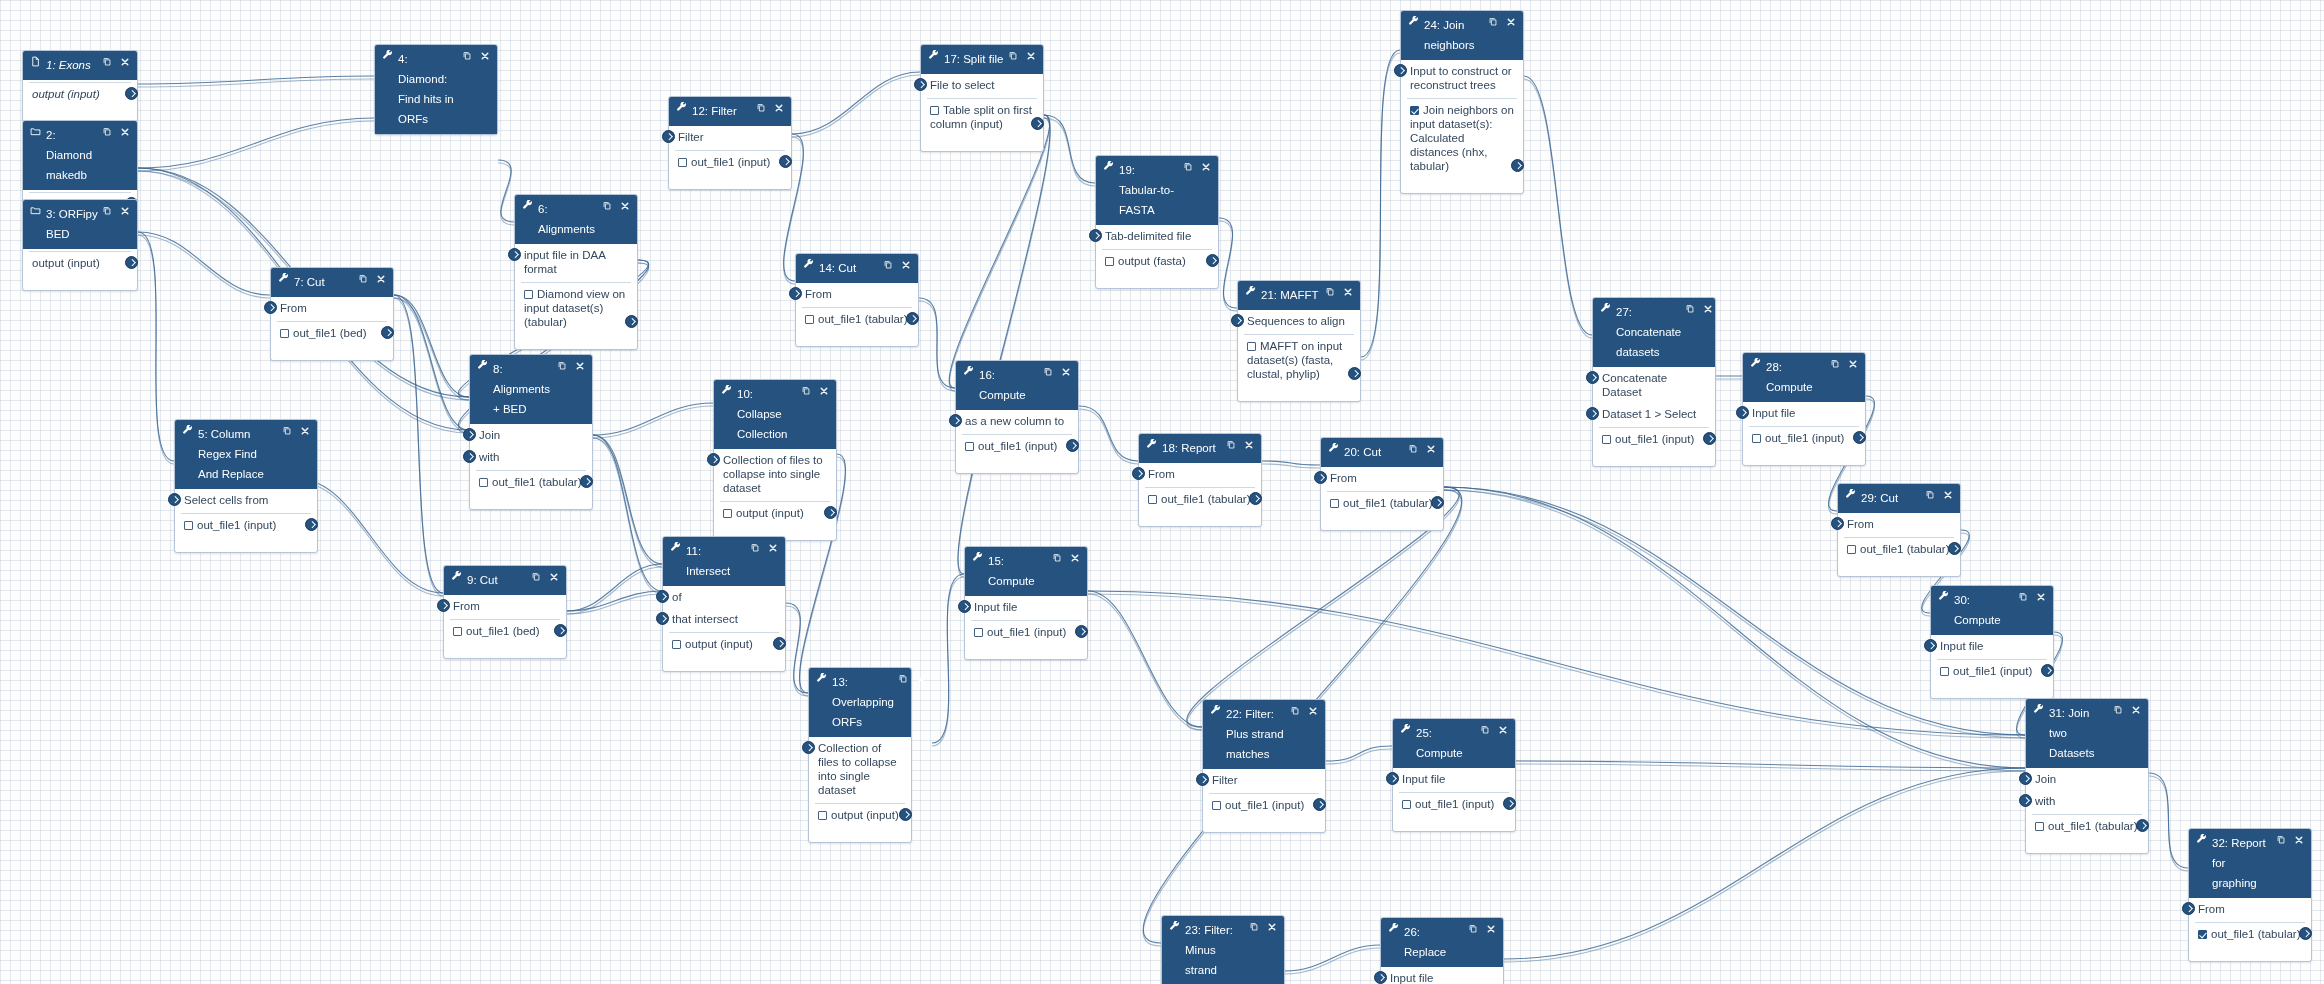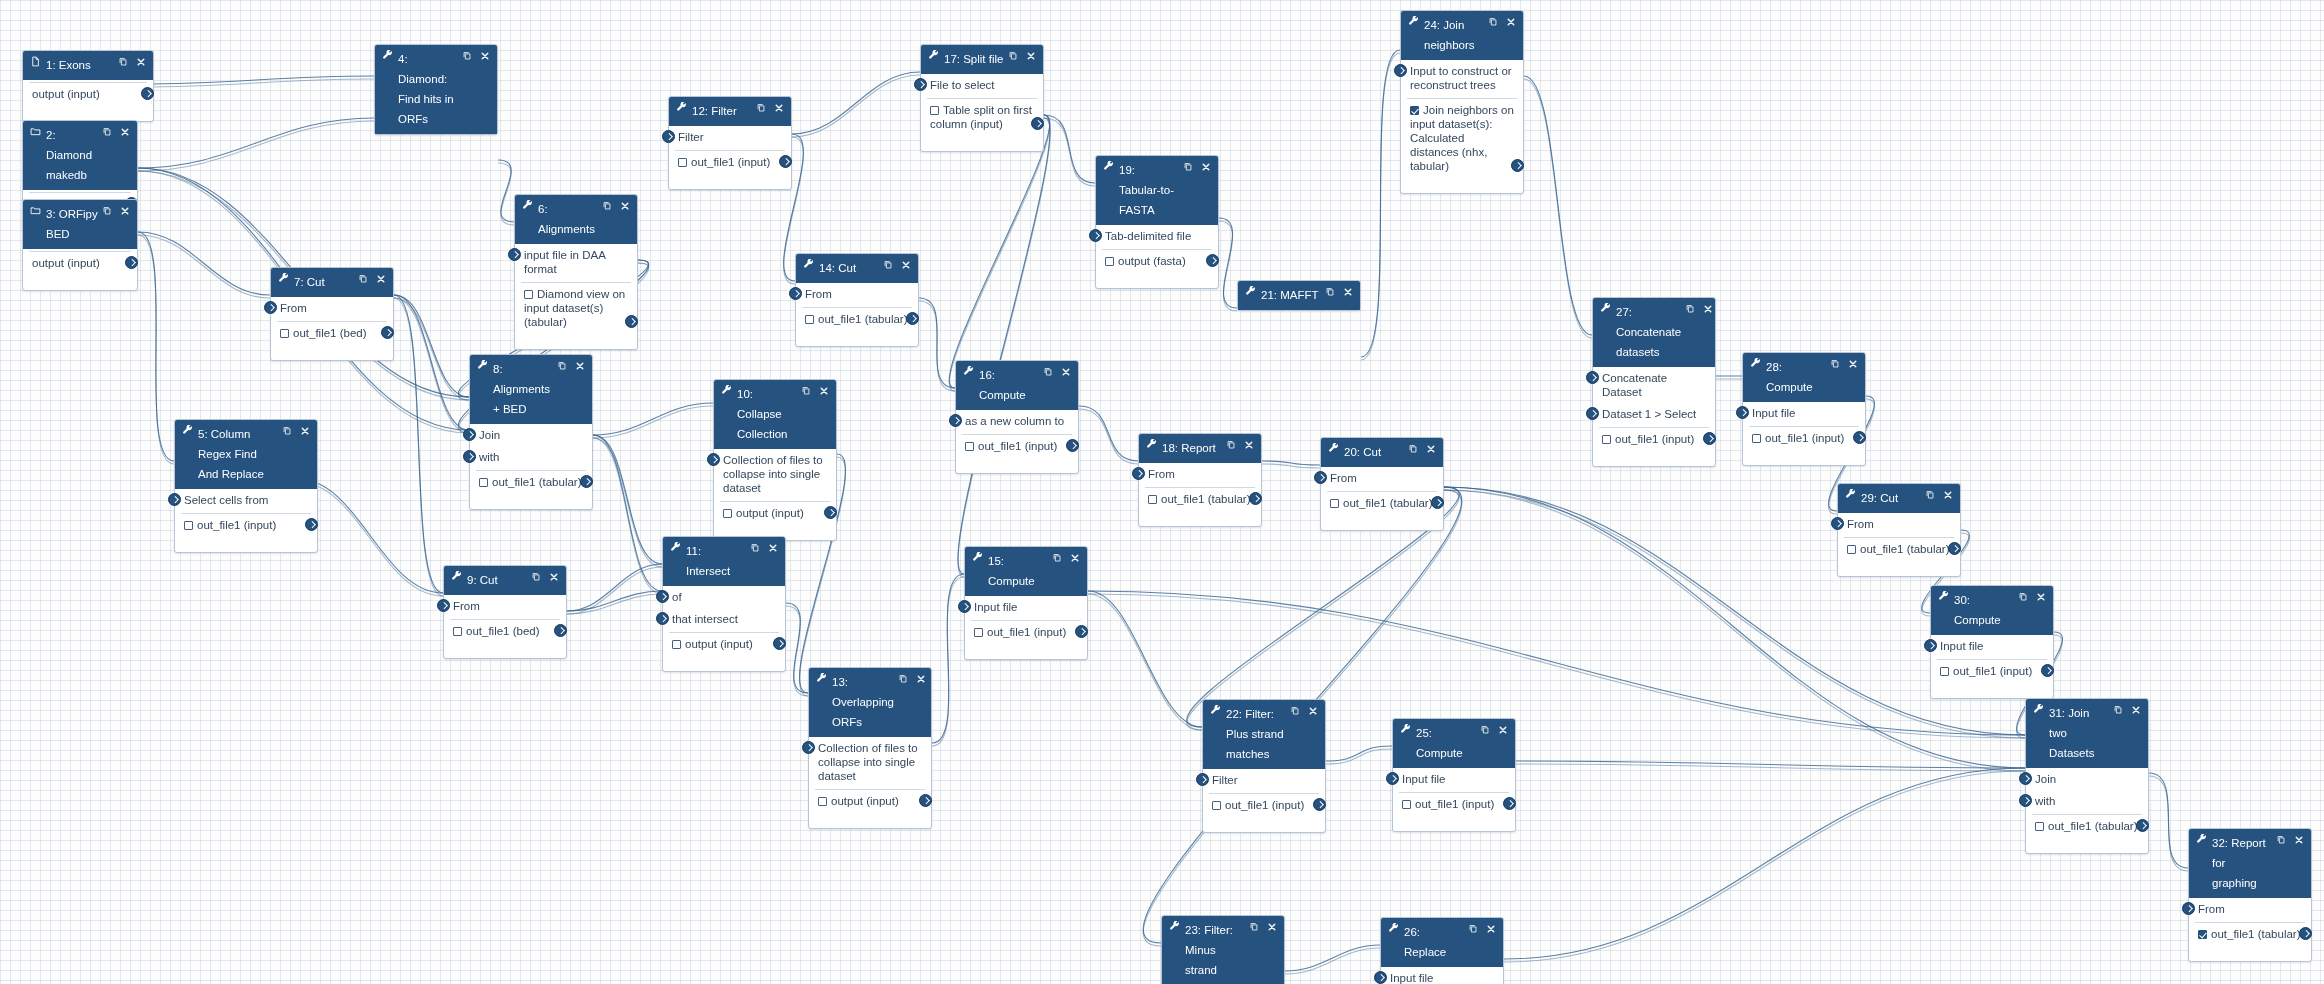--- a/index.html
+++ b/index.html
@@ -218,21 +218,21 @@
       <path d="M 2054 632 C 2092 632, 1987 735, 2025 735" fill="none" stroke="#3b6590" stroke-width="1.1" stroke-opacity="0.82"></path>
       <path d="M 2054 632 C 2092 632, 1987 735, 2025 735" fill="none" stroke="#3b6590" stroke-width="1.1" stroke-opacity="0.45" transform="translate(0,3)"></path>
       <path d="M 1516 761 C 1729.78 761, 1811.22 768, 2025 768" fill="none" stroke="#3b6590" stroke-width="1.1" stroke-opacity="0.82"></path>
       <path d="M 1516 761 C 1729.78 761, 1811.22 768, 2025 768" fill="none" stroke="#3b6590" stroke-width="1.1" stroke-opacity="0.45" transform="translate(0,3)"></path>
       <path d="M 1504 959 C 1722.82 959, 1806.18 768, 2025 768" fill="none" stroke="#3b6590" stroke-width="1.1" stroke-opacity="0.82"></path>
       <path d="M 1504 959 C 1722.82 959, 1806.18 768, 2025 768" fill="none" stroke="#3b6590" stroke-width="1.1" stroke-opacity="0.45" transform="translate(0,3)"></path>
       <path d="M 2149 773 C 2187 773, 2150 868, 2188 868" fill="none" stroke="#3b6590" stroke-width="1.1" stroke-opacity="0.82"></path>
       <path d="M 2149 773 C 2187 773, 2150 868, 2188 868" fill="none" stroke="#3b6590" stroke-width="1.1" stroke-opacity="0.45" transform="translate(0,3)"></path>
     </svg>
   <div id="node-layer">
-      <div class="node" style="left: 22px; top: 50px; width: 132px;">
+      <div class="node" style="left: 22px; top: 50px; width: 116px; font-style: italic;">
         <div class="node-header">
           <span class="hdr-icon"><svg width="11" height="11" viewBox="0 0 16 16" fill="none" stroke="#ffffff" stroke-width="1.3">
               <path d="M4 1.6h5l3.2 3.2v9.6H4z"></path>
               <path d="M9 1.6v3.3h3.2"></path>
             </svg></span>
           <span class="hdr-title">1: Exons</span>
           <span class="hdr-actions">
             <span class="act"><svg width="10" height="11" viewBox="0 0 16 16" fill="none" stroke="#ffffff" stroke-width="1.35">
                 <path d="M5.4 5.4h7.3v8.2H5.4z"></path>
                 <path d="M10.6 3.3H3.3v7.3"></path>
@@ -488,21 +488,21 @@
               </svg></span>
           </span>
         </div>
         <div class="node-body">
           <div class="term in"><span class="conn left"></span><span>Filter</span></div>
           <div class="outputs-wrap">
             <div class="term out"><span class="cb"></span><span>out_file1 (input)</span><span class="conn right"></span></div>
           </div>
         </div>
       </div>
-      <div class="node" style="left: 808px; top: 667px; width: 124px;">
+      <div class="node" style="left: 808px; top: 667px; width: 104px;">
         <div class="node-header">
           <span class="hdr-icon"><svg width="11" height="11" viewBox="0 0 16 16" fill="#ffffff">
               <path d="M14.5 2.3a.6.6 0 0 0-1-.3l-2 2-1.5-1.5 2-2a.6.6 0 0 0-.3-1 4.3 4.3 0 0 0-5 5.5L2 9.7a1.7 1.7 0 0 0 2.4 2.4l4.7-4.7a4.3 4.3 0 0 0 5.4-5.1z"></path>
             </svg></span>
           <span class="hdr-title">13: Overlapping ORFs</span>
           <span class="hdr-actions">
             <span class="act"><svg width="10" height="11" viewBox="0 0 16 16" fill="none" stroke="#ffffff" stroke-width="1.35">
                 <path d="M5.4 5.4h7.3v8.2H5.4z"></path>
                 <path d="M10.6 3.3H3.3v7.3"></path>
               </svg></span>
@@ -687,20 +687,26 @@
           <span class="hdr-title">21: MAFFT</span>
           <span class="hdr-actions">
             <span class="act"><svg width="10" height="11" viewBox="0 0 16 16" fill="none" stroke="#ffffff" stroke-width="1.35">
                 <path d="M5.4 5.4h7.3v8.2H5.4z"></path>
                 <path d="M10.6 3.3H3.3v7.3"></path>
               </svg></span>
             <span class="act"><svg width="10" height="10" viewBox="0 0 16 16" stroke="#ffffff" stroke-width="2.4" stroke-linecap="round">
                 <path d="M3.6 3.6 12.4 12.4M12.4 3.6 3.6 12.4"></path>
               </svg></span>
           </span>
+        </div>
+        <div class="node-body">
+          <div class="term in"><span class="conn left"></span><span>Sequences to align</span></div>
+          <div class="outputs-wrap">
+            <div class="term out"><span class="cb"></span><span>MAFFT on input dataset(s) (fasta, clustal, phylip)</span><span class="conn right"></span></div>
+          </div>
         </div>
       </div>
       <div class="node" style="left: 1202px; top: 699px; width: 124px;">
         <div class="node-header">
           <span class="hdr-icon"><svg width="11" height="11" viewBox="0 0 16 16" fill="#ffffff">
               <path d="M14.5 2.3a.6.6 0 0 0-1-.3l-2 2-1.5-1.5 2-2a.6.6 0 0 0-.3-1 4.3 4.3 0 0 0-5 5.5L2 9.7a1.7 1.7 0 0 0 2.4 2.4l4.7-4.7a4.3 4.3 0 0 0 5.4-5.1z"></path>
             </svg></span>
           <span class="hdr-title">22: Filter: Plus strand matches</span>
           <span class="hdr-actions">
             <span class="act"><svg width="10" height="11" viewBox="0 0 16 16" fill="none" stroke="#ffffff" stroke-width="1.35">

